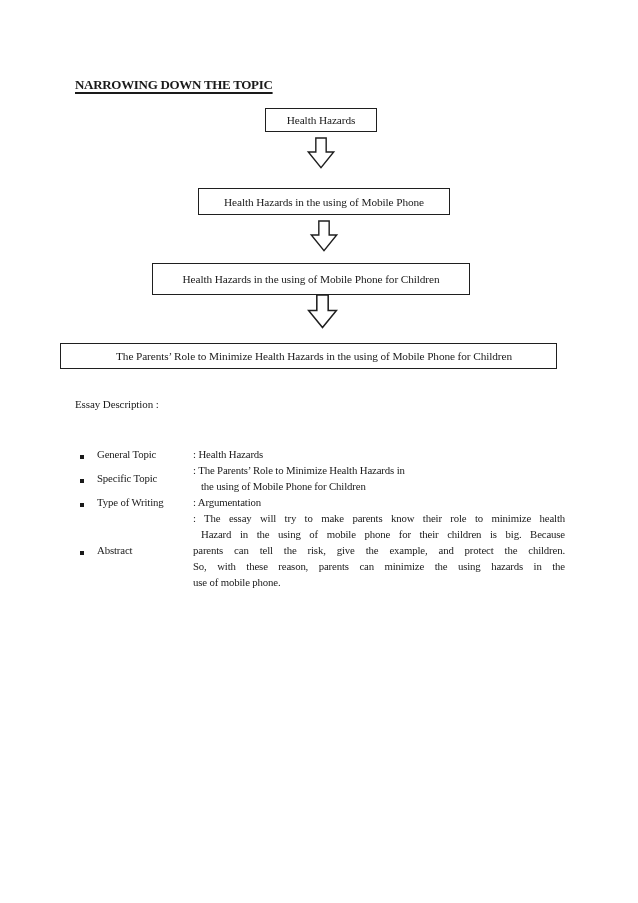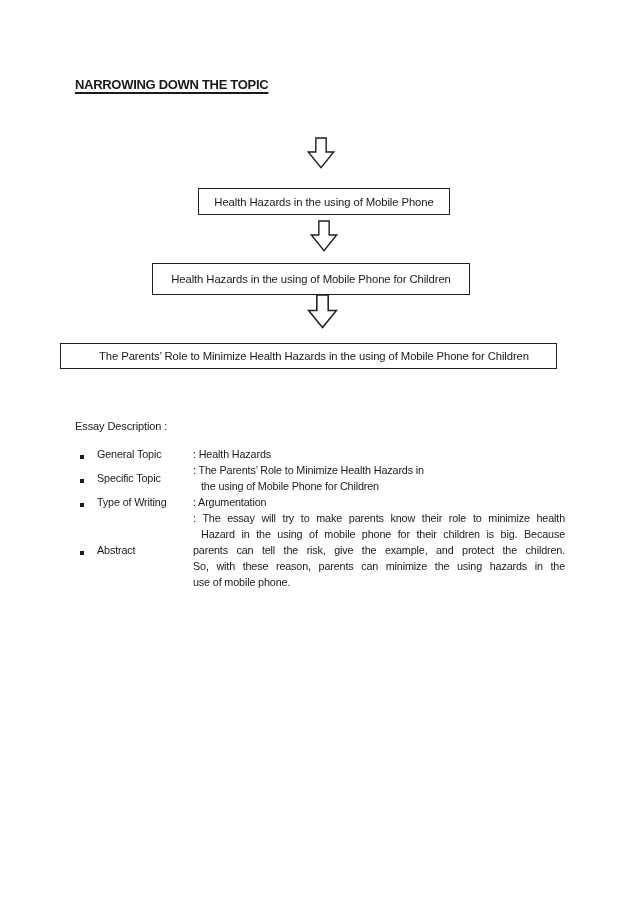--- a/index.html
+++ b/index.html
@@ -1,18 +1,18 @@
 <!DOCTYPE html>
 <html><head>
 <meta charset="utf-8">
 <style>
   html,body { margin:0; padding:0; background:#ffffff; }
   .page {
     position:relative; width:638px; height:903px; background:#ffffff;
-    font-family:Liberation Sans, sans-serif; color:#1a1a1a;
+    font-family:Liberation Serif, serif; color:#1a1a1a;
     overflow:hidden;
   }
   .title {
     position:absolute; left:75px; top:77px;
     font-size:13px; font-weight:bold; letter-spacing:-0.3px;
     text-decoration:underline; text-decoration-thickness:1.5px; text-underline-offset:2.5px;
     white-space:nowrap;
   }
   .fbox {
     position:absolute; border:1.6px solid #1f1f1f; background:#ffffff;
@@ -21,21 +21,21 @@
   }
   .b1 { left:265px; top:108px; width:112px; height:24px; }
   .b2 { left:198px; top:188px; width:252px; height:27px;text-align:center; }
   .b3 { left:152px; top:263px; width:318px; height:32px; }
   .b4 { left:60px;  top:343px; width:497px; height:26px;padding-left:11px; }
   .arrow { position:absolute; }
   .a1 { left:306px; top:137px; width:30px; height:32px; }
   .a2 { left:309px; top:220px; width:30px; height:32px; }
   .a3 { left:307px; top:293px; width:31px; height:37px; }
   .essay-heading {
-    position:absolute; left:75px; top:420px; font-size:11px; letter-spacing:-0.1px;text-align:right;
+    position:absolute; left:75px; top:398px; font-size:11px; letter-spacing:-0.1px;text-align:right;
   }
   .essay-list {
     position:absolute; left:75px; top:446px; width:490px;
     font-size:10.8px; letter-spacing:-0.15px;
   }
   .row { display:flex; align-items:center; }
   .bullet-cell { flex:0 0 22px; padding-top:6px; box-sizing:border-box; }
   .bullet-sq { display:block; width:4px; height:4px; background:#1a1a1a; margin-left:5px; }
   .label { flex:0 0 96px; line-height:16px; }
   .value { flex:1; min-width:0; }
@@ -43,20 +43,23 @@
   .just { text-align:justify; text-align-last:justify; }
   .ind  { padding-left:8px; }
 </style>
 </head>
 <body>
 
 <div class="page">
 
   <div class="title">NARROWING DOWN THE TOPIC</div>
 
+  <div class="fbox b1">
+    <span>Health Hazards</span>
+  </div>
 
   <svg class="arrow a1" viewBox="0 0 30 34" aria-hidden="true">
     <polygon points="9.5,1 20.5,1 20.5,16 28.5,16 15,32.5 1.5,16 9.5,16" fill="#ffffff" stroke="#1f1f1f" stroke-width="1.5" stroke-linejoin="miter"></polygon>
   </svg>
 
   <div class="fbox b2">
     <span>Health Hazards in the using of Mobile Phone</span>
   </div>
 
   <svg class="arrow a2" viewBox="0 0 30 34" aria-hidden="true">

